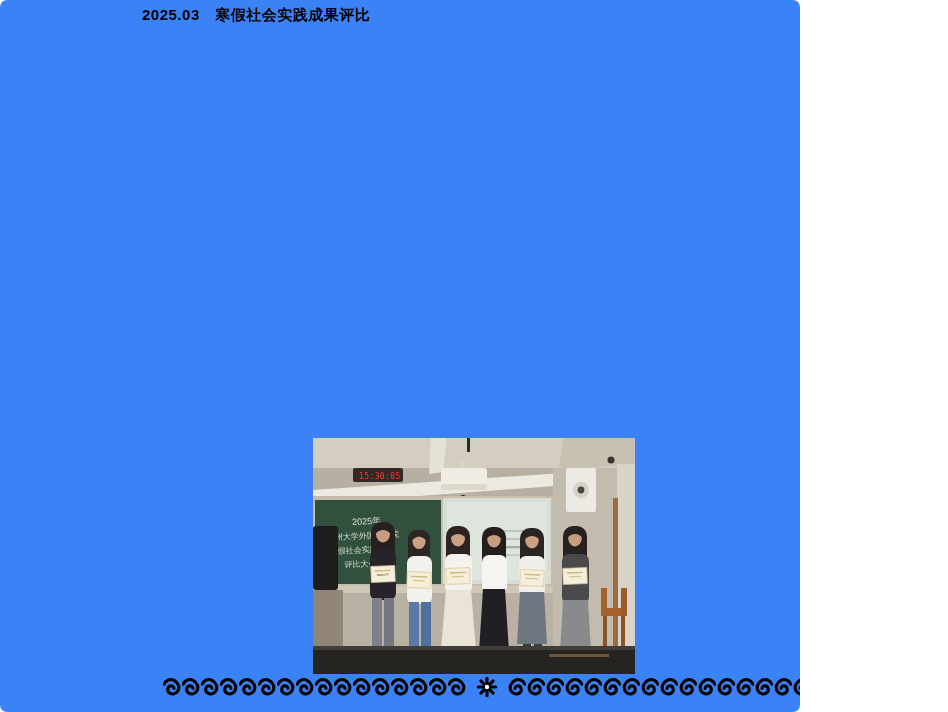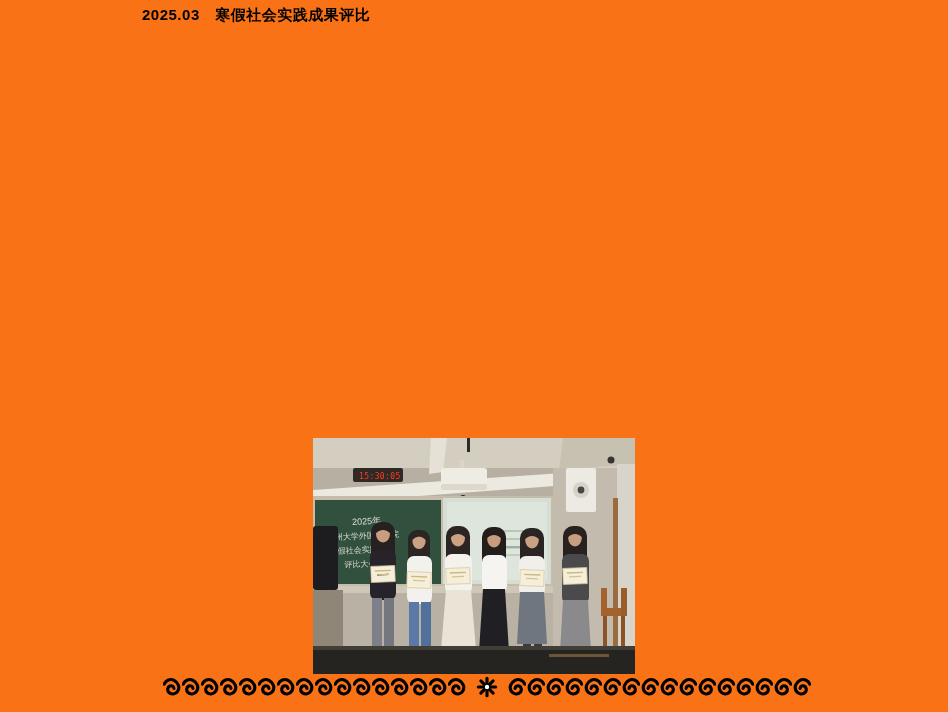--- a/index.html
+++ b/index.html
@@ -1,18 +1,18 @@
 <!DOCTYPE html>
 <html><head>
 <meta charset="utf-8">
 <style>
   html,body{margin:0;padding:0;background:#ffffff;}
   .page{
-    position:relative;width:948px;height:712px;background:#f97316;overflow:hidden;
-    font-family:"Liberation Sans","DejaVu Sans",sans-serif;color:#141414;
+    position:relative;width:800px;height:712px;background:#3b82f6;overflow:hidden;
+    font-family:"Liberation Sans","DejaVu Sans",sans-serif;color:#141414;border-radius:7px;
   }
   .doc-title{
     position:absolute;left:142px;top:6px;width:690px;
     font-size:15px;font-weight:bold;letter-spacing:.5px;color:#000;
   }
   .para{
     position:absolute;left:142px;width:690px;
     font-size:15.5px;line-height:43px;letter-spacing:.6px;
     text-align:justify;text-indent:2em;color:#161616;
   }

